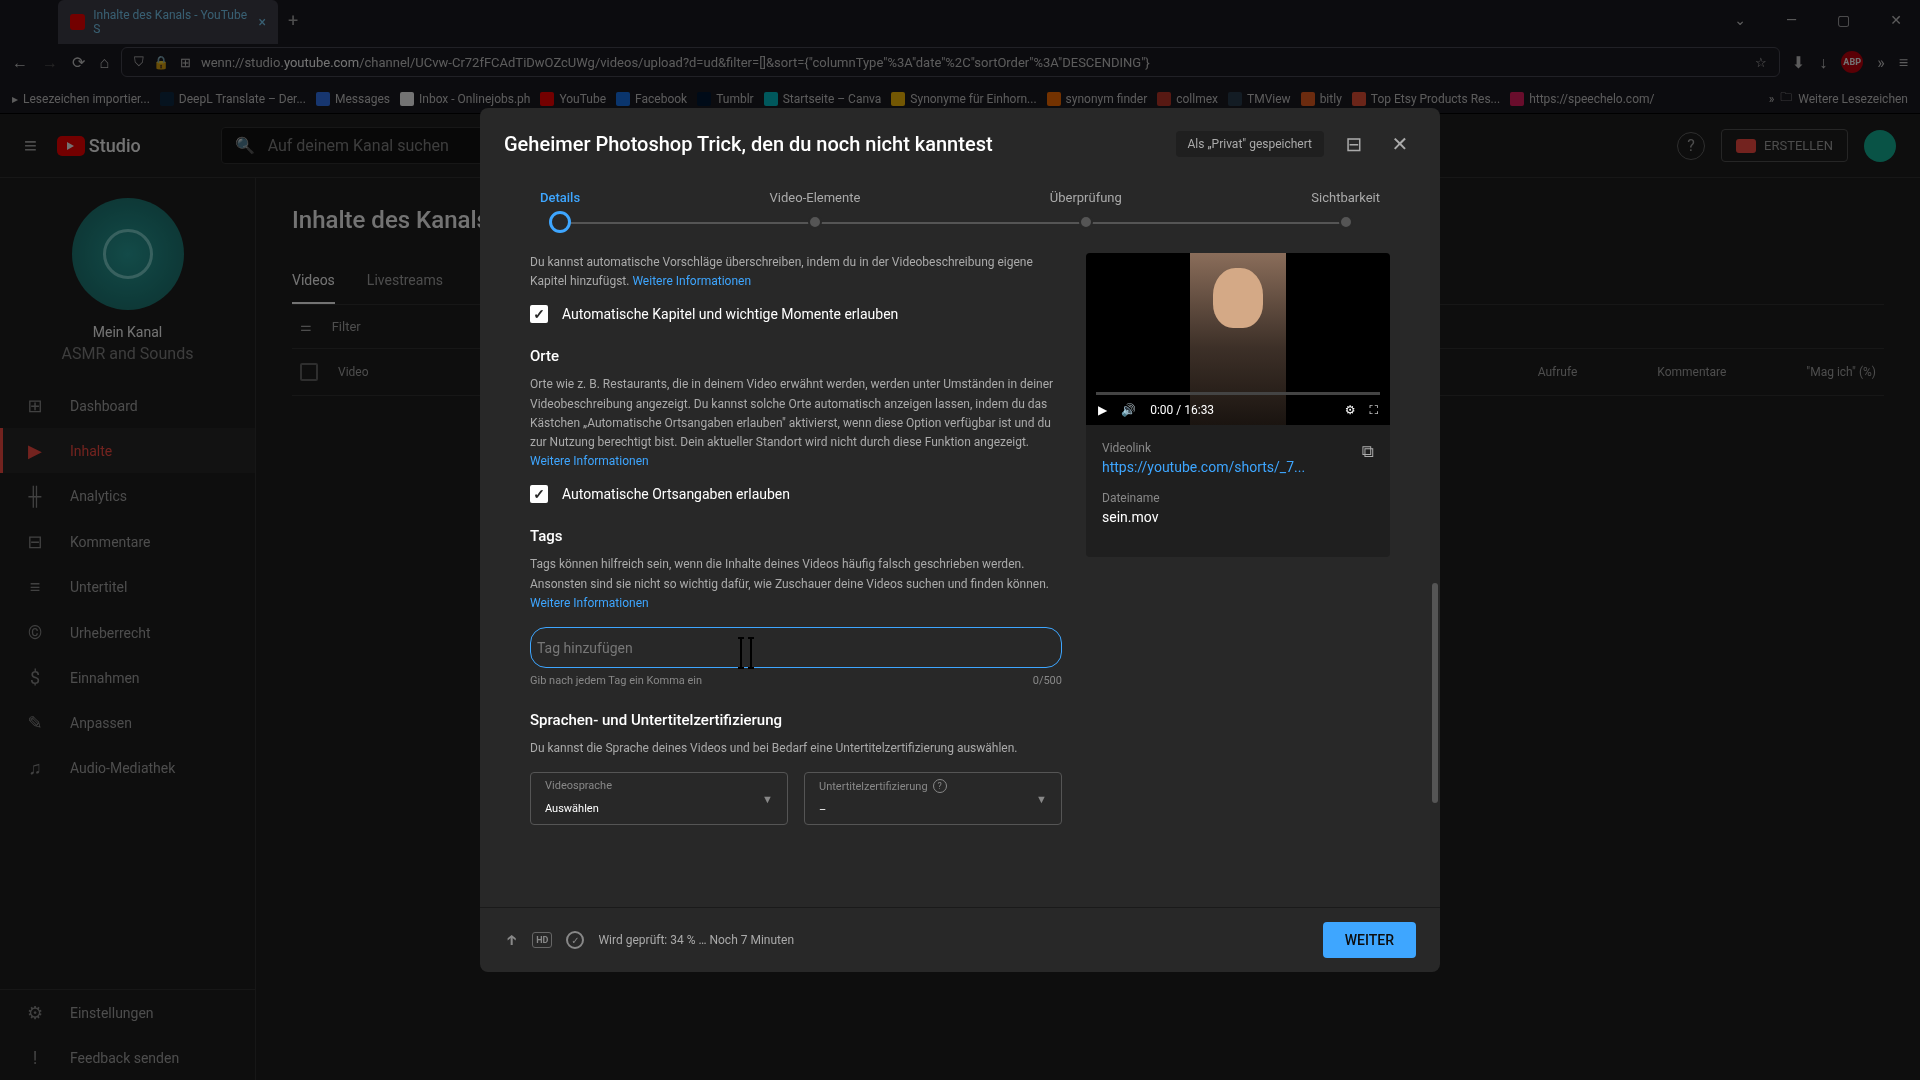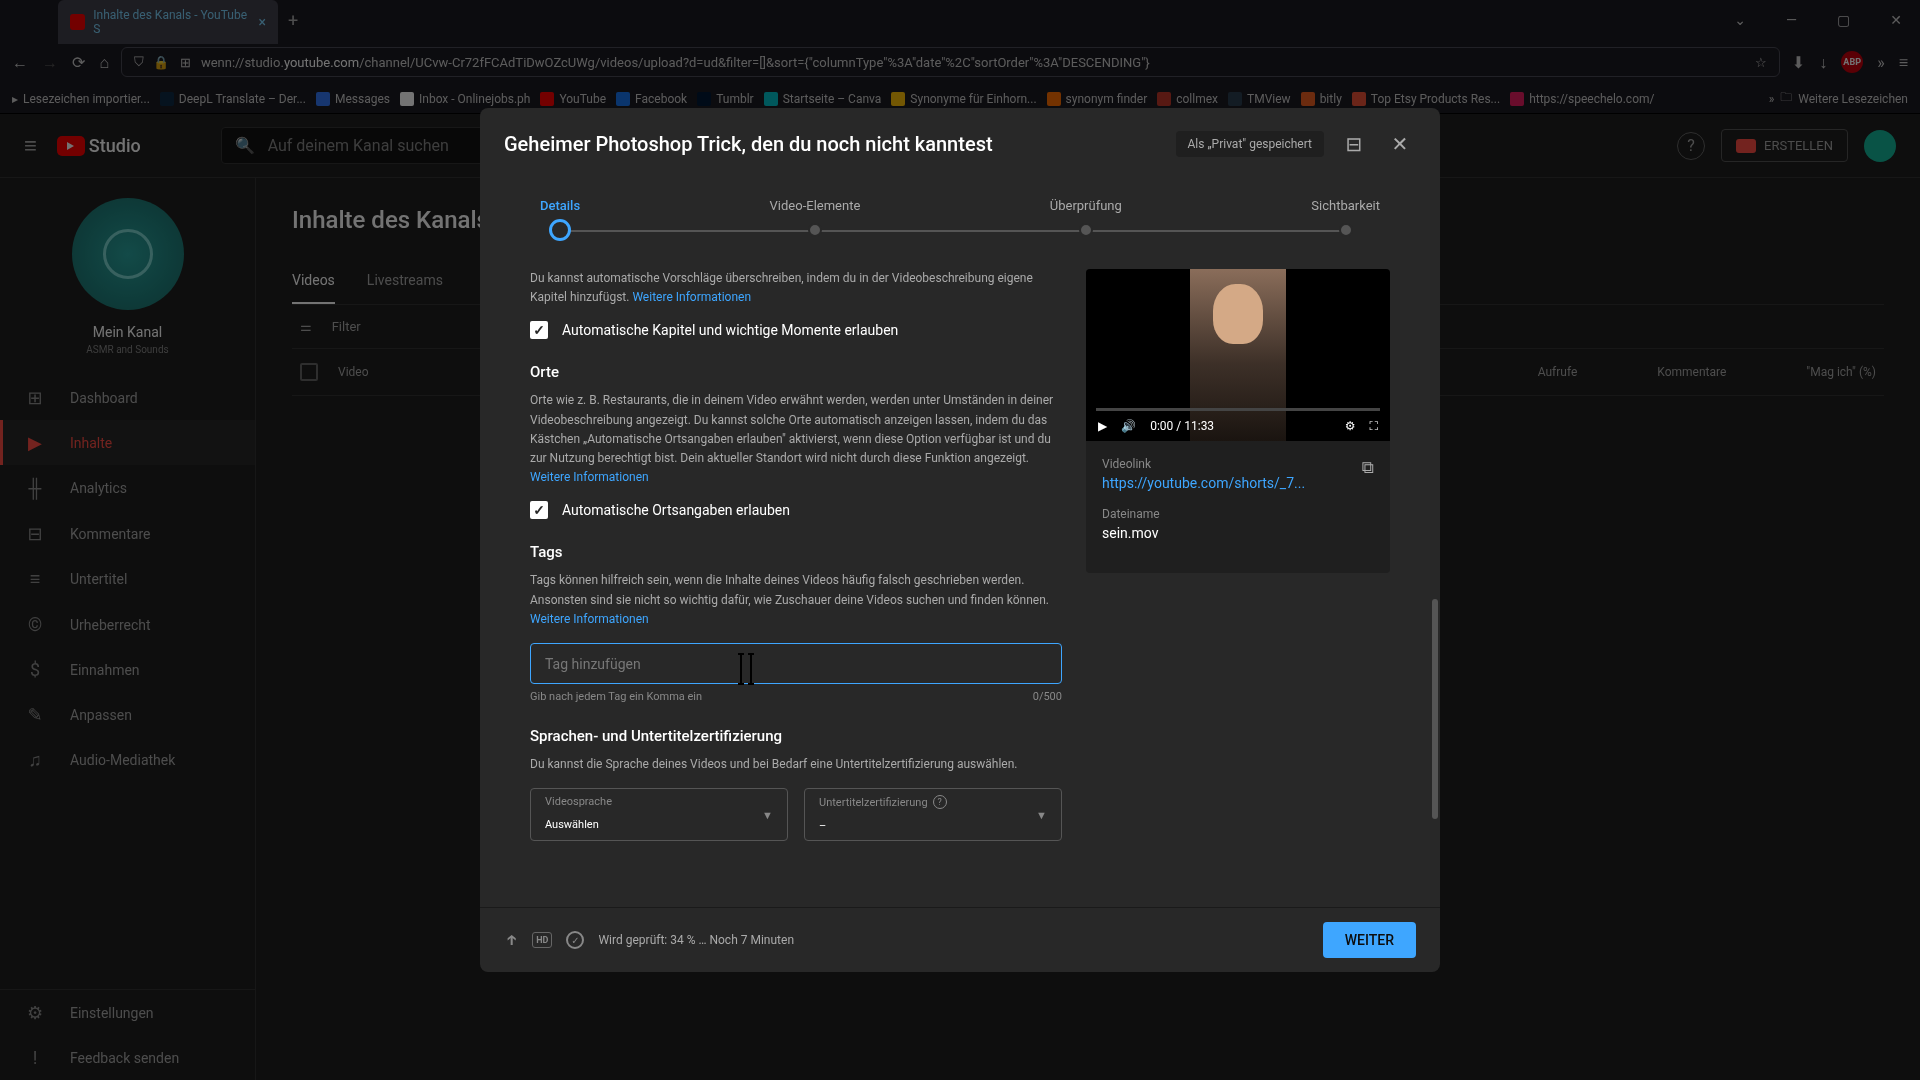--- a/index.html
+++ b/index.html
@@ -41,41 +41,41 @@
 .create-btn { display: flex; align-items: center; gap: 8px; border: 1px solid #555; border-radius: 4px; padding: 8px 14px; color: #aaa; font-size: 13px; }
 .create-btn-icon { width: 20px; height: 14px; background: #ff4e45; border-radius: 3px; }
 .avatar-header { width: 32px; height: 32px; border-radius: 50%; background: #15b89b; }
 
 .yt-body { display: flex; flex: 1; }
 .yt-sidebar { width: 256px; background: #1f1f1f; border-right: 1px solid #333; padding-top: 20px; display: flex; flex-direction: column; }
 .channel-block { text-align: center; padding: 0 0 20px; }
 .channel-avatar { width: 112px; height: 112px; border-radius: 50%; background: radial-gradient(circle, #2aa5a0, #1a6d6a); margin: 0 auto 14px; display: flex; align-items: center; justify-content: center; }
 .speaker-icon { width: 50px; height: 50px; border: 3px solid #7dd8d3; border-radius: 50%; position: relative; }
 .channel-name { color: #fff; font-size: 14px; margin-bottom: 4px; }
-.channel-sub { color: #888; font-size: 10px; }
+.channel-sub { color: #888; font-size: 16px; }
 .nav-list { list-style: none; }
 .nav-item { display: flex; align-items: center; gap: 24px; padding: 12px 24px; color: #aaa; font-size: 14px; cursor: pointer; }
 .nav-item.active { background: #282828; color: #ff4e45; border-left: 3px solid #ff4e45; padding-left: 21px; }
 .nav-item.active .nav-icon { color: #ff4e45; }
 .nav-icon { width: 22px; font-size: 18px; text-align: center; color: #909090; }
 .sidebar-bottom { margin-top: auto; border-top: 1px solid #333; }
 
 .yt-content { flex: 1; padding: 28px 36px; position: relative; }
 .content-title { font-size: 24px; font-weight: 500; margin-bottom: 24px; }
 .content-tabs { display: flex; gap: 32px; border-bottom: 1px solid #333; }
 .content-tab { padding: 14px 0; font-size: 14px; color: #aaa; }
 .content-tab.active { color: #fff; border-bottom: 2px solid #fff; }
 .filter-row, .head-row { display: flex; align-items: center; gap: 20px; padding: 14px 8px; color: #aaa; font-size: 13px; border-bottom: 1px solid #333; }
 .head-row { font-size: 12px; }
 .head-row > div:last-child { margin-left: auto; display: flex; gap: 80px; justify-content: space-between; }
 .checkbox-bg { width: 18px; height: 18px; border: 2px solid #666; border-radius: 2px; }
 
 
 .overlay { position: absolute; inset: 0; background: rgba(0,0,0,0.55); display: flex; align-items: center; justify-content: center; }
-.modal { width: 960px; height: 864px; background: #282828; border-radius: 8px; display: flex; flex-direction: column; gap: 8px; }
+.modal { width: 960px; height: 864px; background: #282828; border-radius: 8px; display: flex; flex-direction: column; }
 .modal-header { display: flex; align-items: center; padding: 20px 24px; gap: 14px; }
 .modal-title { font-size: 20px; font-weight: 500; flex: 1; }
 .privacy-badge { background: #1f1f1f; color: #aaa; font-size: 12px; padding: 6px 12px; border-radius: 4px; }
 .modal-header-icon { width: 32px; height: 32px; display: flex; align-items: center; justify-content: center; color: #aaa; font-size: 20px; cursor: pointer; }
 
 .stepper { display: flex; justify-content: space-between; padding: 10px 60px 0; position: relative; }
 .stepper::before { content: ''; position: absolute; top: 42px; left: 90px; right: 90px; height: 2px; background: #555; }
 .step { text-align: center; position: relative; z-index: 1; }
 .step-label { font-size: 13px; color: #aaa; margin-bottom: 10px; }
 .step.active .step-label { color: #3ea6ff; font-weight: 500; }
@@ -85,21 +85,21 @@
 .modal-body { flex: 1; overflow-y: auto; padding: 20px 50px 20px 50px; display: flex; gap: 24px; }
 .form-col { flex: 1; }
 .side-col { width: 304px; flex-shrink: 0; }
 .desc-text { font-size: 12px; color: #aaa; line-height: 1.6; margin-bottom: 14px; }
 .link-text { color: #3ea6ff; }
 .check-row { display: flex; align-items: center; gap: 14px; margin-bottom: 24px; }
 .checkbox-checked { width: 18px; height: 18px; background: #fff; border-radius: 2px; display: flex; align-items: center; justify-content: center; color: #282828; font-weight: bold; font-size: 14px; }
 .check-label { font-size: 14px; }
 .section-heading { font-size: 15px; font-weight: 500; margin: 8px 0 10px; }
 
-.tags-input-wrap { border: 1px solid #3ea6ff; border-radius: 4px; padding: 10px 14px; margin-bottom: 6px; position: relative; }
+.tags-input-wrap { border: 1px solid #3ea6ff; border-radius: 16px; padding: 10px 6px; margin-bottom: 6px; position: relative; }
 .tags-input { width: 100%; background: transparent; border: none; outline: none; color: #fff; font-size: 14px; }
 .tags-input::placeholder { color: #777; }
 .text-cursor { position: absolute; left: 205px; top: 8px; pointer-events: none; }
 .input-hint-row { display: flex; justify-content: space-between; font-size: 11px; color: #888; margin-bottom: 24px; }
 
 .select-row { display: flex; gap: 16px; }
 .select-box { flex: 1; border: 1px solid #555; border-radius: 4px; padding: 6px 14px 8px; position: relative; }
 .select-label { font-size: 11px; color: #888; display: flex; align-items: center; gap: 5px; }
 .select-value { font-size: 11px; margin-top: 10px; }
 .select-arrow { position: absolute; right: 14px; top: 50%; transform: translateY(-50%); color: #888; font-size: 11px; }
@@ -422,21 +422,21 @@
         <div class="side-col">
           <div class="video-card">
             <div class="video-preview">
               <div class="video-thumb">
                   <div class="face"></div>
                 </div>
               <div class="progress-bar"></div>
               <div class="video-controls">
                 <span>▶</span>
                 <span>🔊</span>
-                <span>0:00 / 11:33</span>
+                <span>0:00 / 16:33</span>
                 <span class="spacer"></span>
                 <span>⚙</span>
                 <span>⛶</span>
               </div>
             </div>
             <div class="video-info">
               <div class="copy-row">
                 <div>
                   <div class="info-label">Videolink</div>
                   <div class="info-value link">https://youtube.com/shorts/_7...</div>

